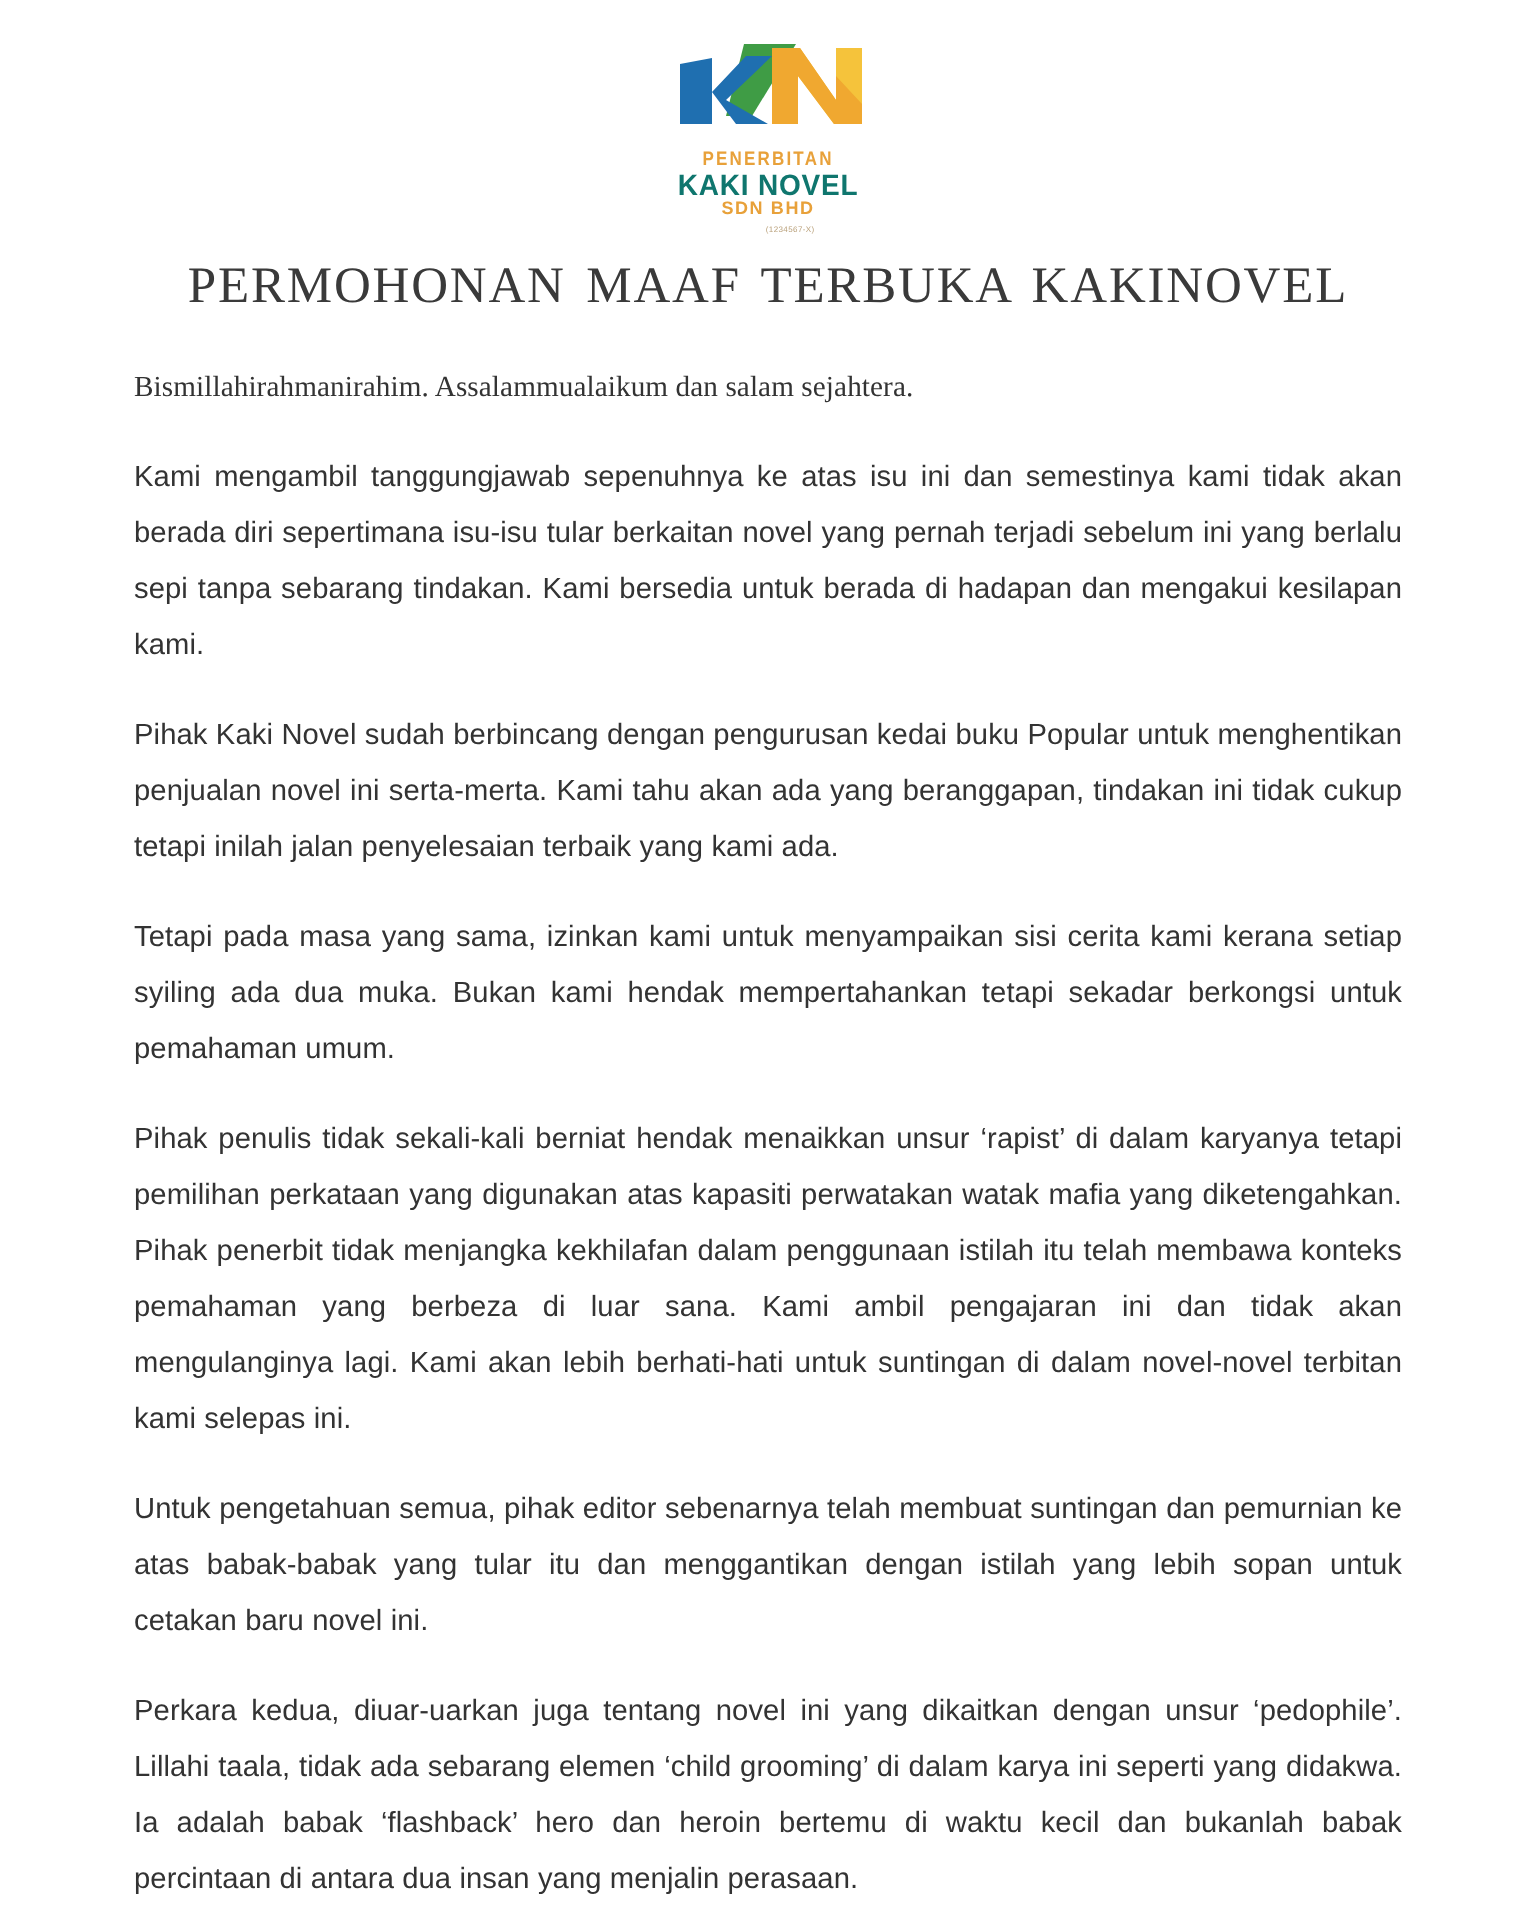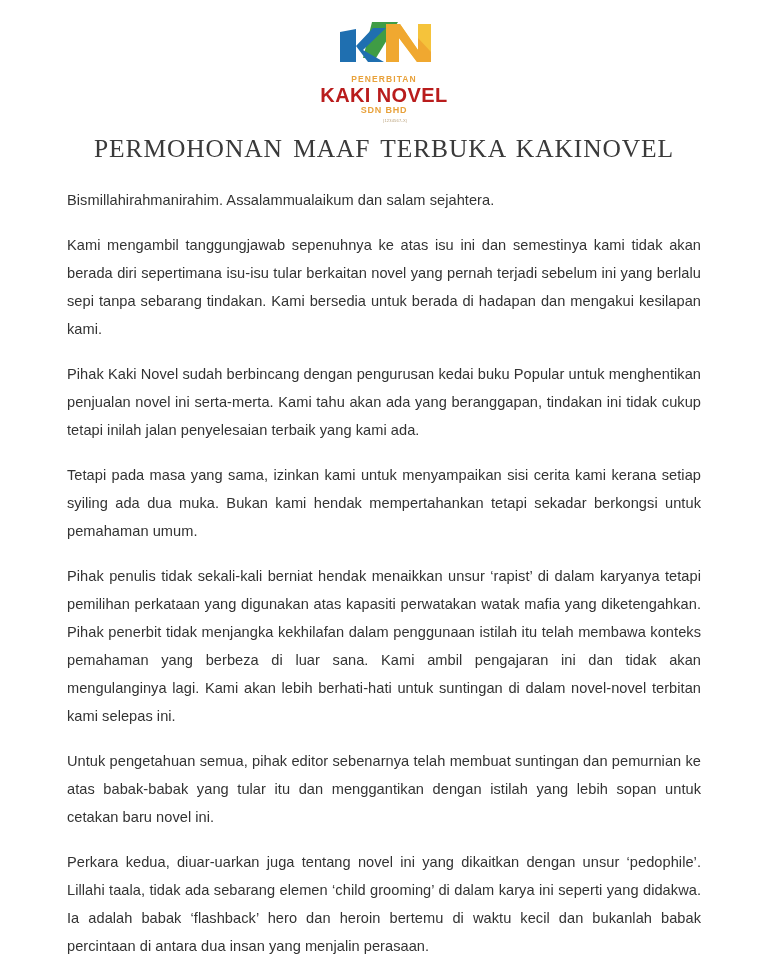--- a/index.html
+++ b/index.html
@@ -48,24 +48,24 @@
     line-height: 1;
   }
   .logo-line-top {
     font-size: 8.5px;
     letter-spacing: 1.1px;
     font-weight: bold;
     color: #e8a13a;
     transform: scaleY(1.15);
   }
   .logo-line-mid {
-    font-size: 20px;
+    font-size: 14px;
     letter-spacing: 0.4px;
     font-weight: bold;
-    color: #b91c1c;
+    color: #0f766e;
     margin-top: 1px;
     transform: scaleY(1.05);
   }
   .logo-line-bot-wrap {
     display: flex;
     align-items: flex-end;
     gap: 4px;
     margin-top: 1px;
     flex-direction: column;
   }
@@ -107,20 +107,21 @@
     text-align: justify;
     text-justify: inter-word;
     color: #333333;
     letter-spacing: 0.05px;
   }
   .para:last-child {
     margin-bottom: 0;
   }
   .para.no-justify {
     text-align: left;
+    font-family: Liberation Serif, serif;
   }
 </style>
 </head>
 <body>
 
 <div class="page">
 
   <div class="logo-block">
 
     <div class="logo-mark">

